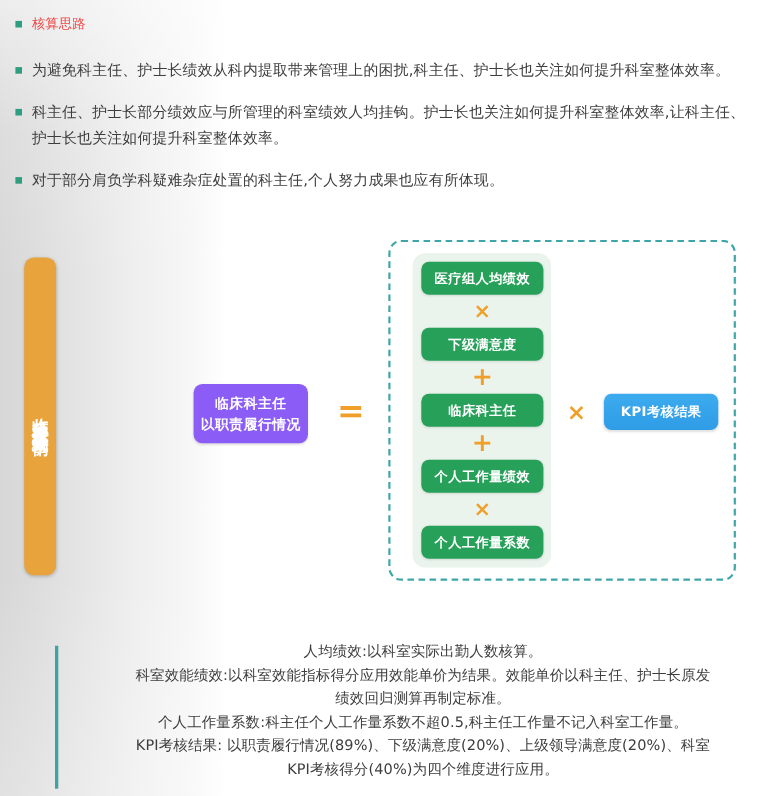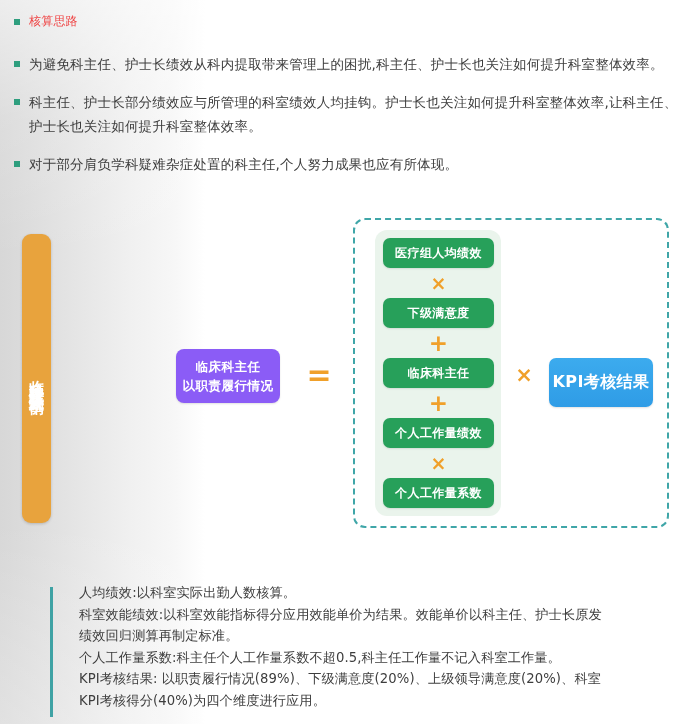--- a/index.html
+++ b/index.html
@@ -207,28 +207,28 @@
     line-height: 26px;
     font-weight: bold;
     text-align: center;
   }
 
   
   #kpi-chip {
     left: 549px;
     top: 358px;
     width: 104px;
-    height: 49px;
+    height: 33px;
     background: linear-gradient(to bottom, #3cabee 0%, #2f9ce6 100%);
     border-radius: 7px;
     display: flex;
     align-items: center;
     justify-content: center;
     color: #ffffff;
-    font-size: 16px;
+    font-size: 12px;
     font-weight: bold;
     letter-spacing: 0.4px;
     box-shadow: 0 1px 2px rgba(0,0,0,0.12);
   }
 
   
   #notes-rule {
     left: 50px;
     top: 587px;
     width: 3px;
@@ -238,20 +238,21 @@
   #notes {
     left: 79px;
     top: 582px;
     width: 611px;
   }
   .note-line {
     font-size: 13.2px;
     line-height: 21.5px;
     color: #3d3d3d;
     letter-spacing: 0.1px;
+    text-align: center;
   }
 </style>
 </head>
 <body>
 
 <div id="bg-wash"></div>
 <div id="bg-wash-v"></div>
 
 <div class="layer" id="bullets">
 

